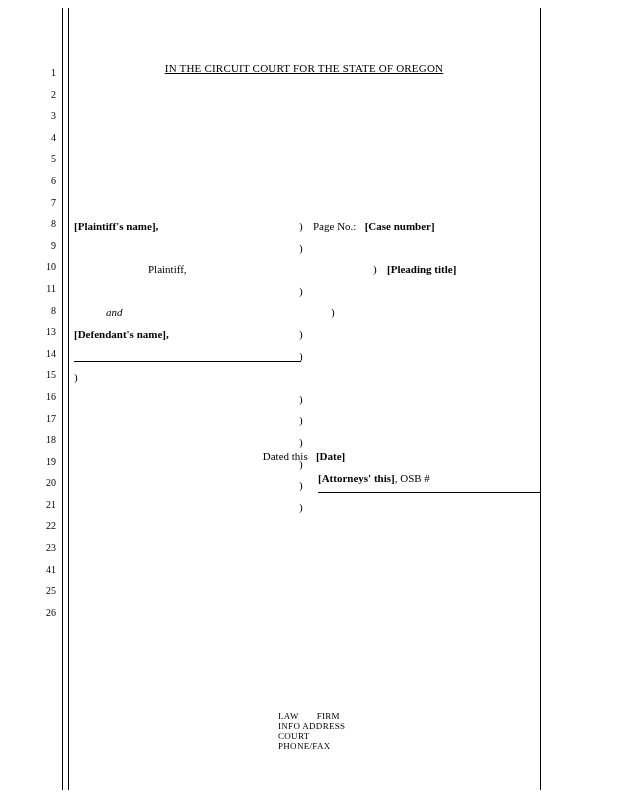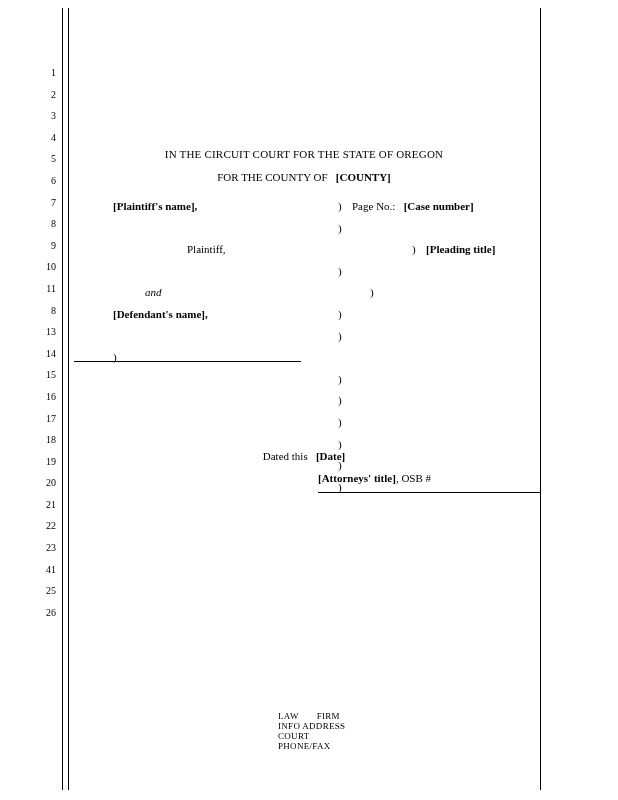--- a/index.html
+++ b/index.html
@@ -64,38 +64,37 @@
     position: absolute;
     left: 74px;
     top: 62px;
     width: 460px;
     font-size: 11px;
   }
 
   .caption-title {
     text-align: center;
     font-size: 11px;
-    margin-top: 86px;
     letter-spacing: 0.2px;
+    text-decoration: underline;
   }
   .caption-subtitle {
     text-align: center;
     font-size: 11px;
     margin-top: 11px;
   }
   .bold { font-weight: bold; }
 
   
   .caption-block {
     position: absolute;
     left: 74px;
-    top: 200px;
+    top: 220px;
     width: 460px;
     font-size: 11px;
-    margin-left: 39px;
   }
   .cap-row {
     display: flex;
     height: 21.6px;
     align-items: flex-start;
   }
   .cap-left {
     width: 225px;
     position: relative;
   }
@@ -192,25 +191,20 @@
     <div>21</div>
     <div>22</div>
     <div>23</div>
     <div>41</div>
     <div>25</div>
     <div>26</div>
   </div>
 
   <div class="content">
     <div class="caption-title">IN THE CIRCUIT COURT FOR THE STATE OF OREGON</div>
-    <div class="caption-subtitle">
-      <span>FOR THE COUNTY OF</span>
-      <span>&nbsp;</span>
-      <span class="bold">[COUNTY]</span>
-    </div>
   </div>
 
   <div class="caption-block">
     <div class="cap-row">
       <div class="cap-left"><span class="bold">[Plaintiff's name],</span></div>
       <div class="cap-paren">)</div>
       <div class="cap-right">
         <span>Page No.:</span>
         <span>&nbsp;</span>
         <span class="bold">[Case number]</span>
@@ -284,21 +278,21 @@
 
   <div class="caption-underline"></div>
 
   <div class="dated-line">
     <span>Dated this</span>
     <span>&nbsp;</span>
     <span class="bold">[Date]</span>
   </div>
 
   <div class="sig-name">
-    <span class="bold">[Attorneys' title]</span><span>, OSB #</span>
+    <span class="bold">[Attorneys' this]</span><span>, OSB #</span>
   </div>
   <div class="sig-rule"></div>
 
 
   <div class="footer-center">
     <div class="fc-row">
       <span>LAW</span><span class="gap"></span><span>FIRM</span>
     </div>
     <div class="fc-row">INFO ADDRESS</div>
     <div class="fc-row">COURT</div>

